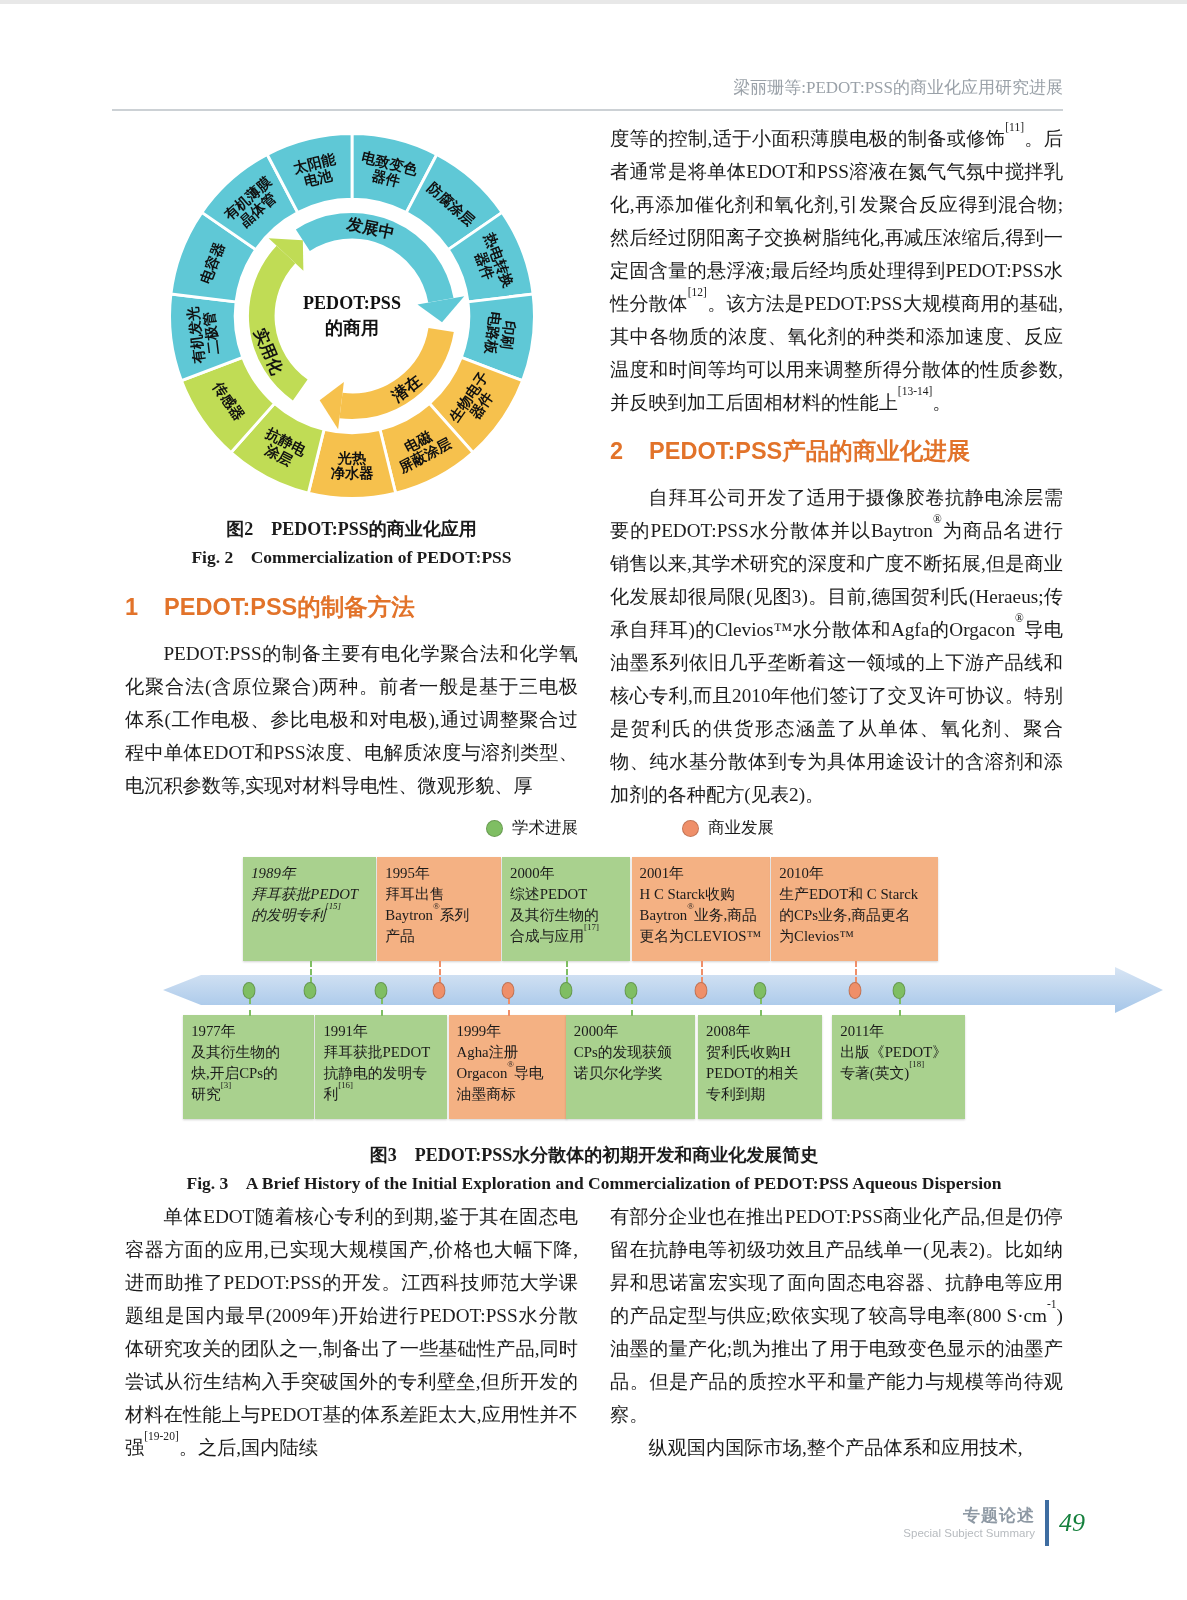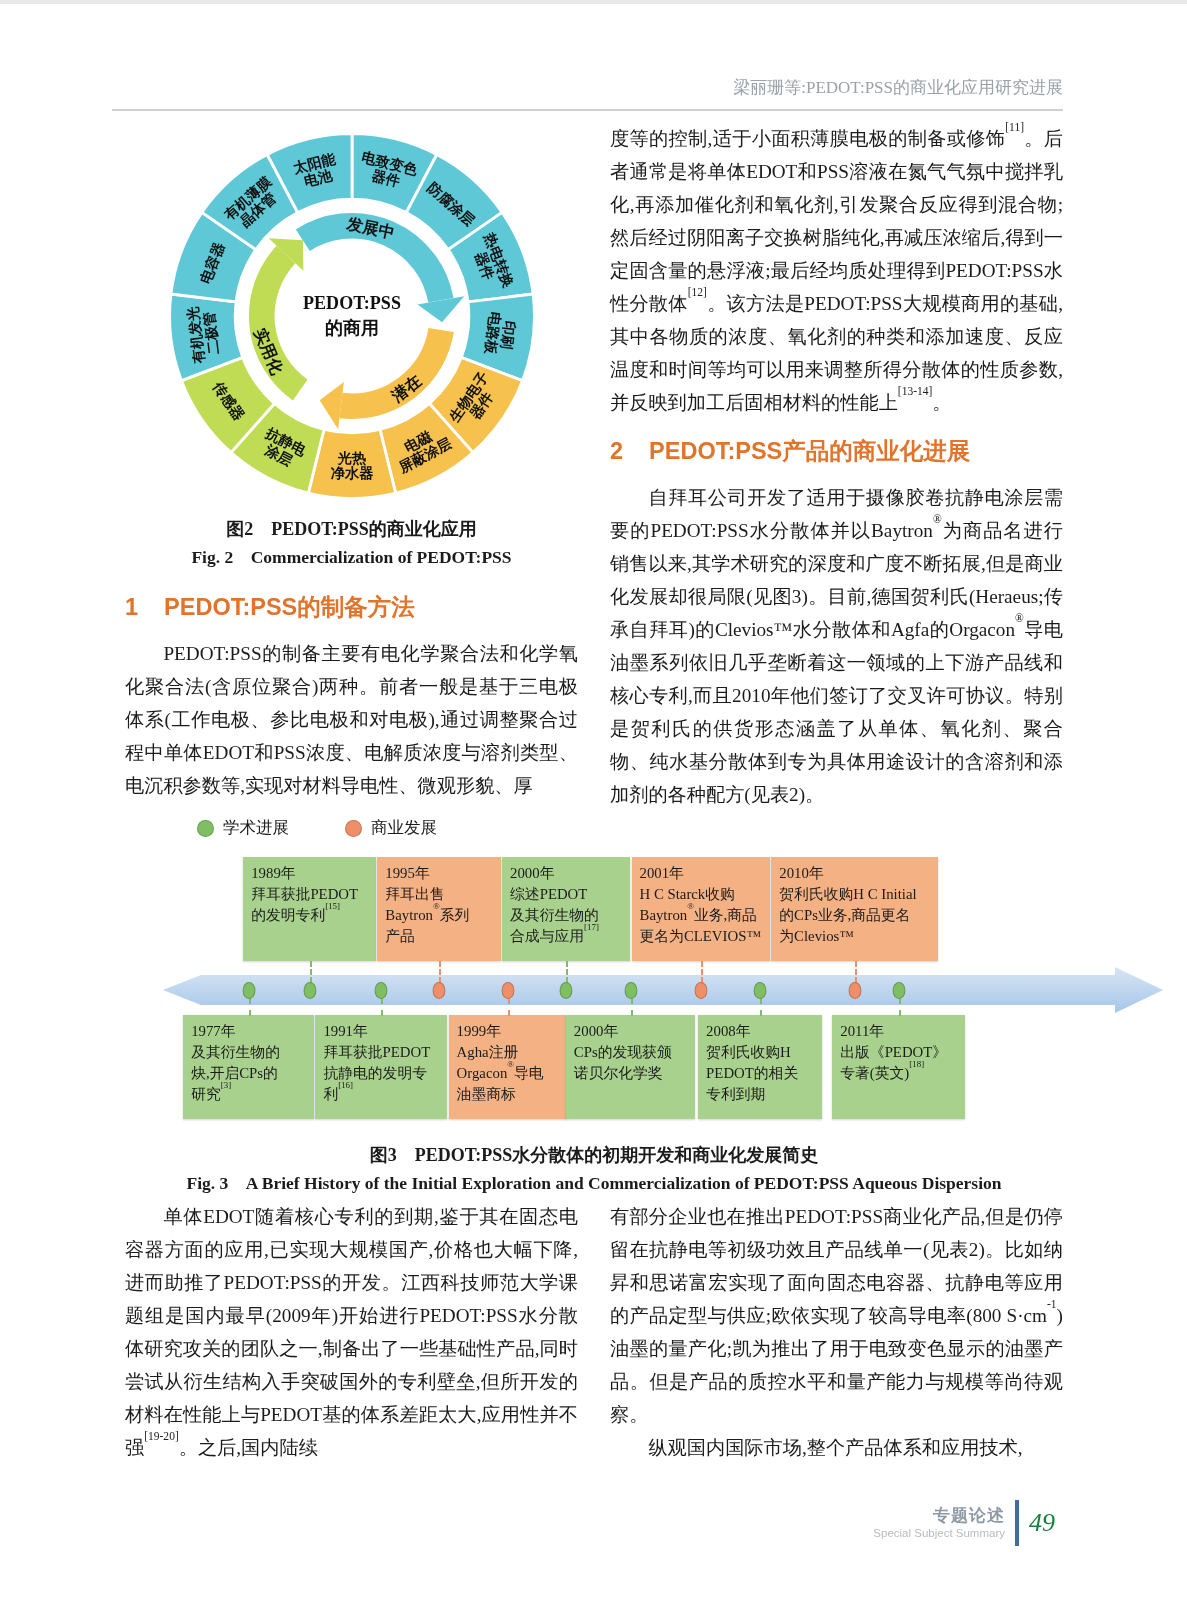--- a/index.html
+++ b/index.html
@@ -18,37 +18,37 @@
   h2.sec{font-family:"Liberation Sans","DejaVu Sans",sans-serif;font-size:23.5px;
          color:#E2732A;font-weight:bold;margin:20px 0 14px 0;}
   h2.sec .num{margin-right:26px;}
   
   .fig2 svg{display:block;margin:4px auto 10px auto;}
   .figcap{text-align:center;font-weight:bold;line-height:1.55;}
   .figcap .cn{font-size:18px;}
   .figcap .en{font-size:17.5px;}
   
   .fig3{position:absolute;top:800px;left:125px;width:938px;}
-  .tl-legend{display:flex;gap:56px;margin:10px 0 0 72px;height:28px;align-items:center;
-             font-size:16.5px;}
+  .tl-legend{display:flex;gap:104px;margin:10px 0 0 72px;height:28px;align-items:center;
+             font-size:16.5px;justify-content:center;}
   .leg-item{display:flex;align-items:center;gap:9px;}
   .leg-dot{width:17px;height:17px;border-radius:50%;display:inline-block;
            border:1px solid rgba(0,0,0,.18);box-sizing:border-box;}
   .timeline{position:relative;height:288px;}
   .tl-band{position:absolute;left:4%;right:1.5%;top:125px;height:46px;}
   .tl-box{position:absolute;box-sizing:border-box;padding:6px 8px;font-size:14.8px;
           line-height:1.42;height:104px;box-shadow:0 1px 2px rgba(0,0,0,.18);overflow:hidden;}
   .tl-conn{position:absolute;width:0;border-left:2px dashed;}
   .tl-dot{position:absolute;width:13px;height:17px;border-radius:50%;top:140px;
           transform:translateX(-50%);border:1px solid rgba(0,0,0,.2);box-sizing:border-box;}
   .fig3 .figcap{margin-top:12px;}
   
   .cols2{position:absolute;top:1196px;left:125px;width:938px;display:flex;gap:32px;}
   
-  .ftr{position:absolute;top:1496px;right:132px;display:flex;align-items:center;gap:10px;}
+  .ftr{position:absolute;top:1496px;right:102px;display:flex;align-items:center;gap:10px;}
   .ftr .txt{text-align:right;line-height:1.25;}
   .ftr .cn{font-family:"Liberation Sans","DejaVu Sans",sans-serif;font-weight:bold;
            font-size:17px;color:#8e99a4;letter-spacing:1px;}
   .ftr .en{font-size:11.5px;color:#b7bbbf;font-family:"Liberation Sans","DejaVu Sans",sans-serif;}
   .ftr .bar{width:4px;height:46px;background:#3e6da1;}
   .ftr .num{font-size:26px;color:#15803d;font-style:italic;}
 </style>
 </head>
 <body>
 
@@ -165,21 +165,21 @@
     <div class="timeline" id="timeline">
       <svg class="tl-band" viewBox="0 0 1000 46" preserveAspectRatio="none">
         <defs>
           <linearGradient id="bandgrad" x1="0" y1="0" x2="0" y2="1">
             <stop offset="0" stop-color="#D8E5F4"></stop>
             <stop offset="1" stop-color="#A5C6E9"></stop>
           </linearGradient>
         </defs>
         <polygon points="0,23 38,8 952,8 952,0 1000,23 952,46 952,38 38,38" fill="url(#bandgrad)"></polygon>
       </svg>
-    <div class="tl-box" style="left: 12.6%; width: 14.2%; top: 15px; background: rgb(169, 209, 142);">
+    <div class="tl-box" style="left: 12.6%; width: 14.2%; top: 15px; background: rgb(169, 209, 142); font-style: italic;">
           <div>1989年</div>
           <div>拜耳获批PEDOT</div>
           <div>的发明专利<sup>[15]</sup></div>
         </div>
         <div class="tl-conn" style="left: 19.7%; border-color: rgb(127, 190, 99); top: 119px; height: 22px;"></div>
         <div class="tl-dot" style="left: 19.7%; background: rgb(127, 190, 99);"></div>
         <div class="tl-box" style="left: 26.9%; width: 13.2%; top: 15px; background: rgb(244, 177, 131);">
           <div>1995年</div>
           <div>拜耳出售</div>
           <div>Baytron<sup>®</sup>系列</div>
@@ -198,21 +198,21 @@
         <div class="tl-box" style="left: 54%; width: 14.8%; top: 15px; background: rgb(244, 177, 131);">
           <div>2001年</div>
           <div>H C Starck收购</div>
           <div>Baytron<sup>®</sup>业务,商品</div>
           <div>更名为CLEVIOS™</div>
         </div>
         <div class="tl-conn" style="left: 61.4%; border-color: rgb(239, 143, 105); top: 119px; height: 22px;"></div>
         <div class="tl-dot" style="left: 61.4%; background: rgb(239, 143, 105);"></div>
         <div class="tl-box" style="left: 68.9%; width: 17.8%; top: 15px; background: rgb(244, 177, 131);">
           <div>2010年</div>
-          <div>贺利氏收购H C Initial</div>
+          <div>生产EDOT和 C Starck</div>
           <div>的CPs业务,商品更名</div>
           <div>为Clevios™</div>
         </div>
         <div class="tl-conn" style="left: 77.8%; border-color: rgb(239, 143, 105); top: 119px; height: 22px;"></div>
         <div class="tl-dot" style="left: 77.8%; background: rgb(239, 143, 105);"></div>
         <div class="tl-box" style="left: 6.2%; width: 14%; top: 173px; background: rgb(169, 209, 142);">
           <div>1977年</div>
           <div>及其衍生物的</div>
           <div>炔,开启CPs的</div>
           <div>研究<sup>[3]</sup></div>

